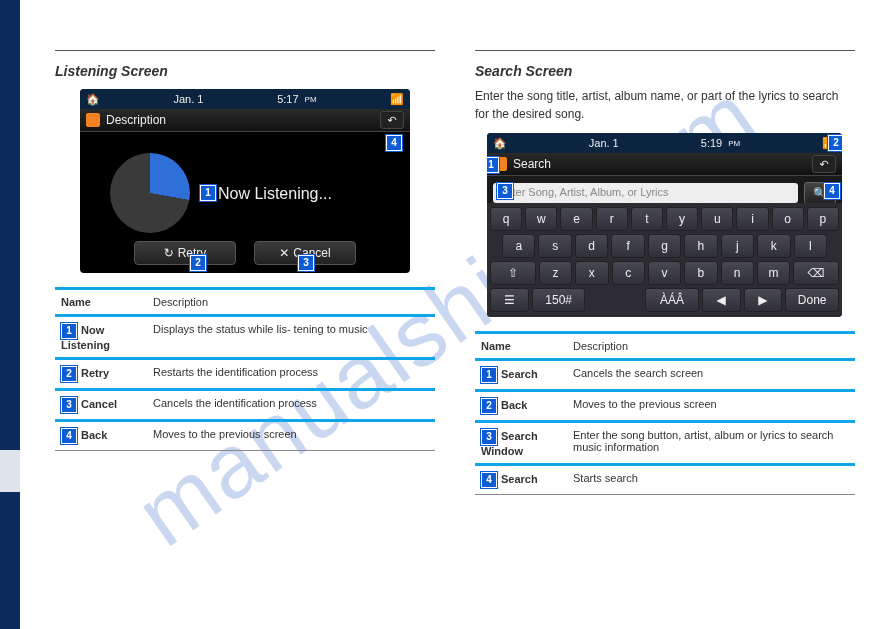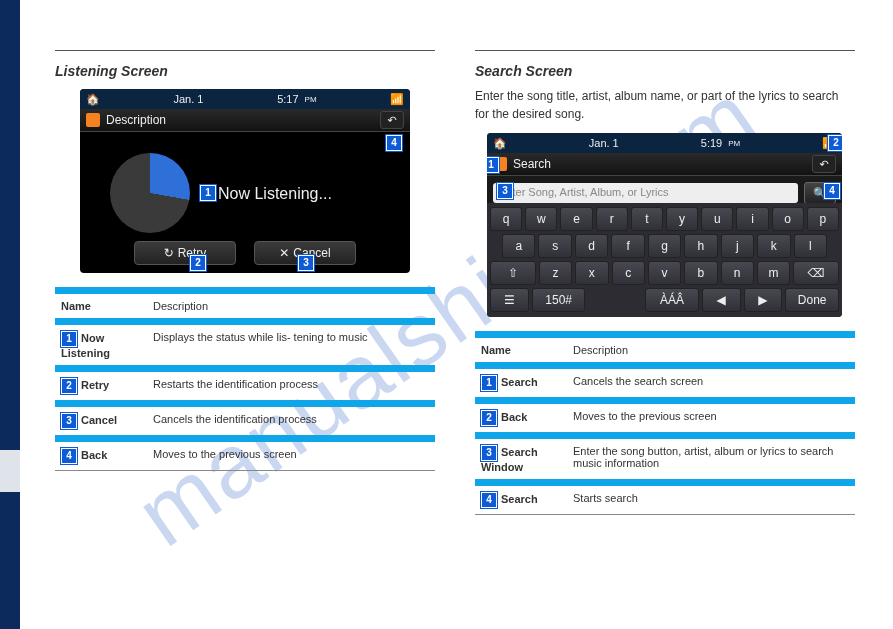--- a/index.html
+++ b/index.html
@@ -207,21 +207,21 @@
   .key.abc { background:linear-gradient(#e8e8e8,#bbb);color:#222; font-weight:700;margin-top:47px; }
 
   
   table.spec {
     width:100%;
     border-collapse:collapse;
     font-size:11px;
     margin-top:8px;
   }
   table.spec td {
-    border-top:7px solid #0ea5e9;
+    border-top:3px solid #0ea5e9;
     border-bottom:1px solid #888;
     padding:6px 6px;
     vertical-align:top;
   }
   table.spec td:first-child {
     width:80px;
     font-weight:600;
   }
   .num-badge {
     display:inline-block;

